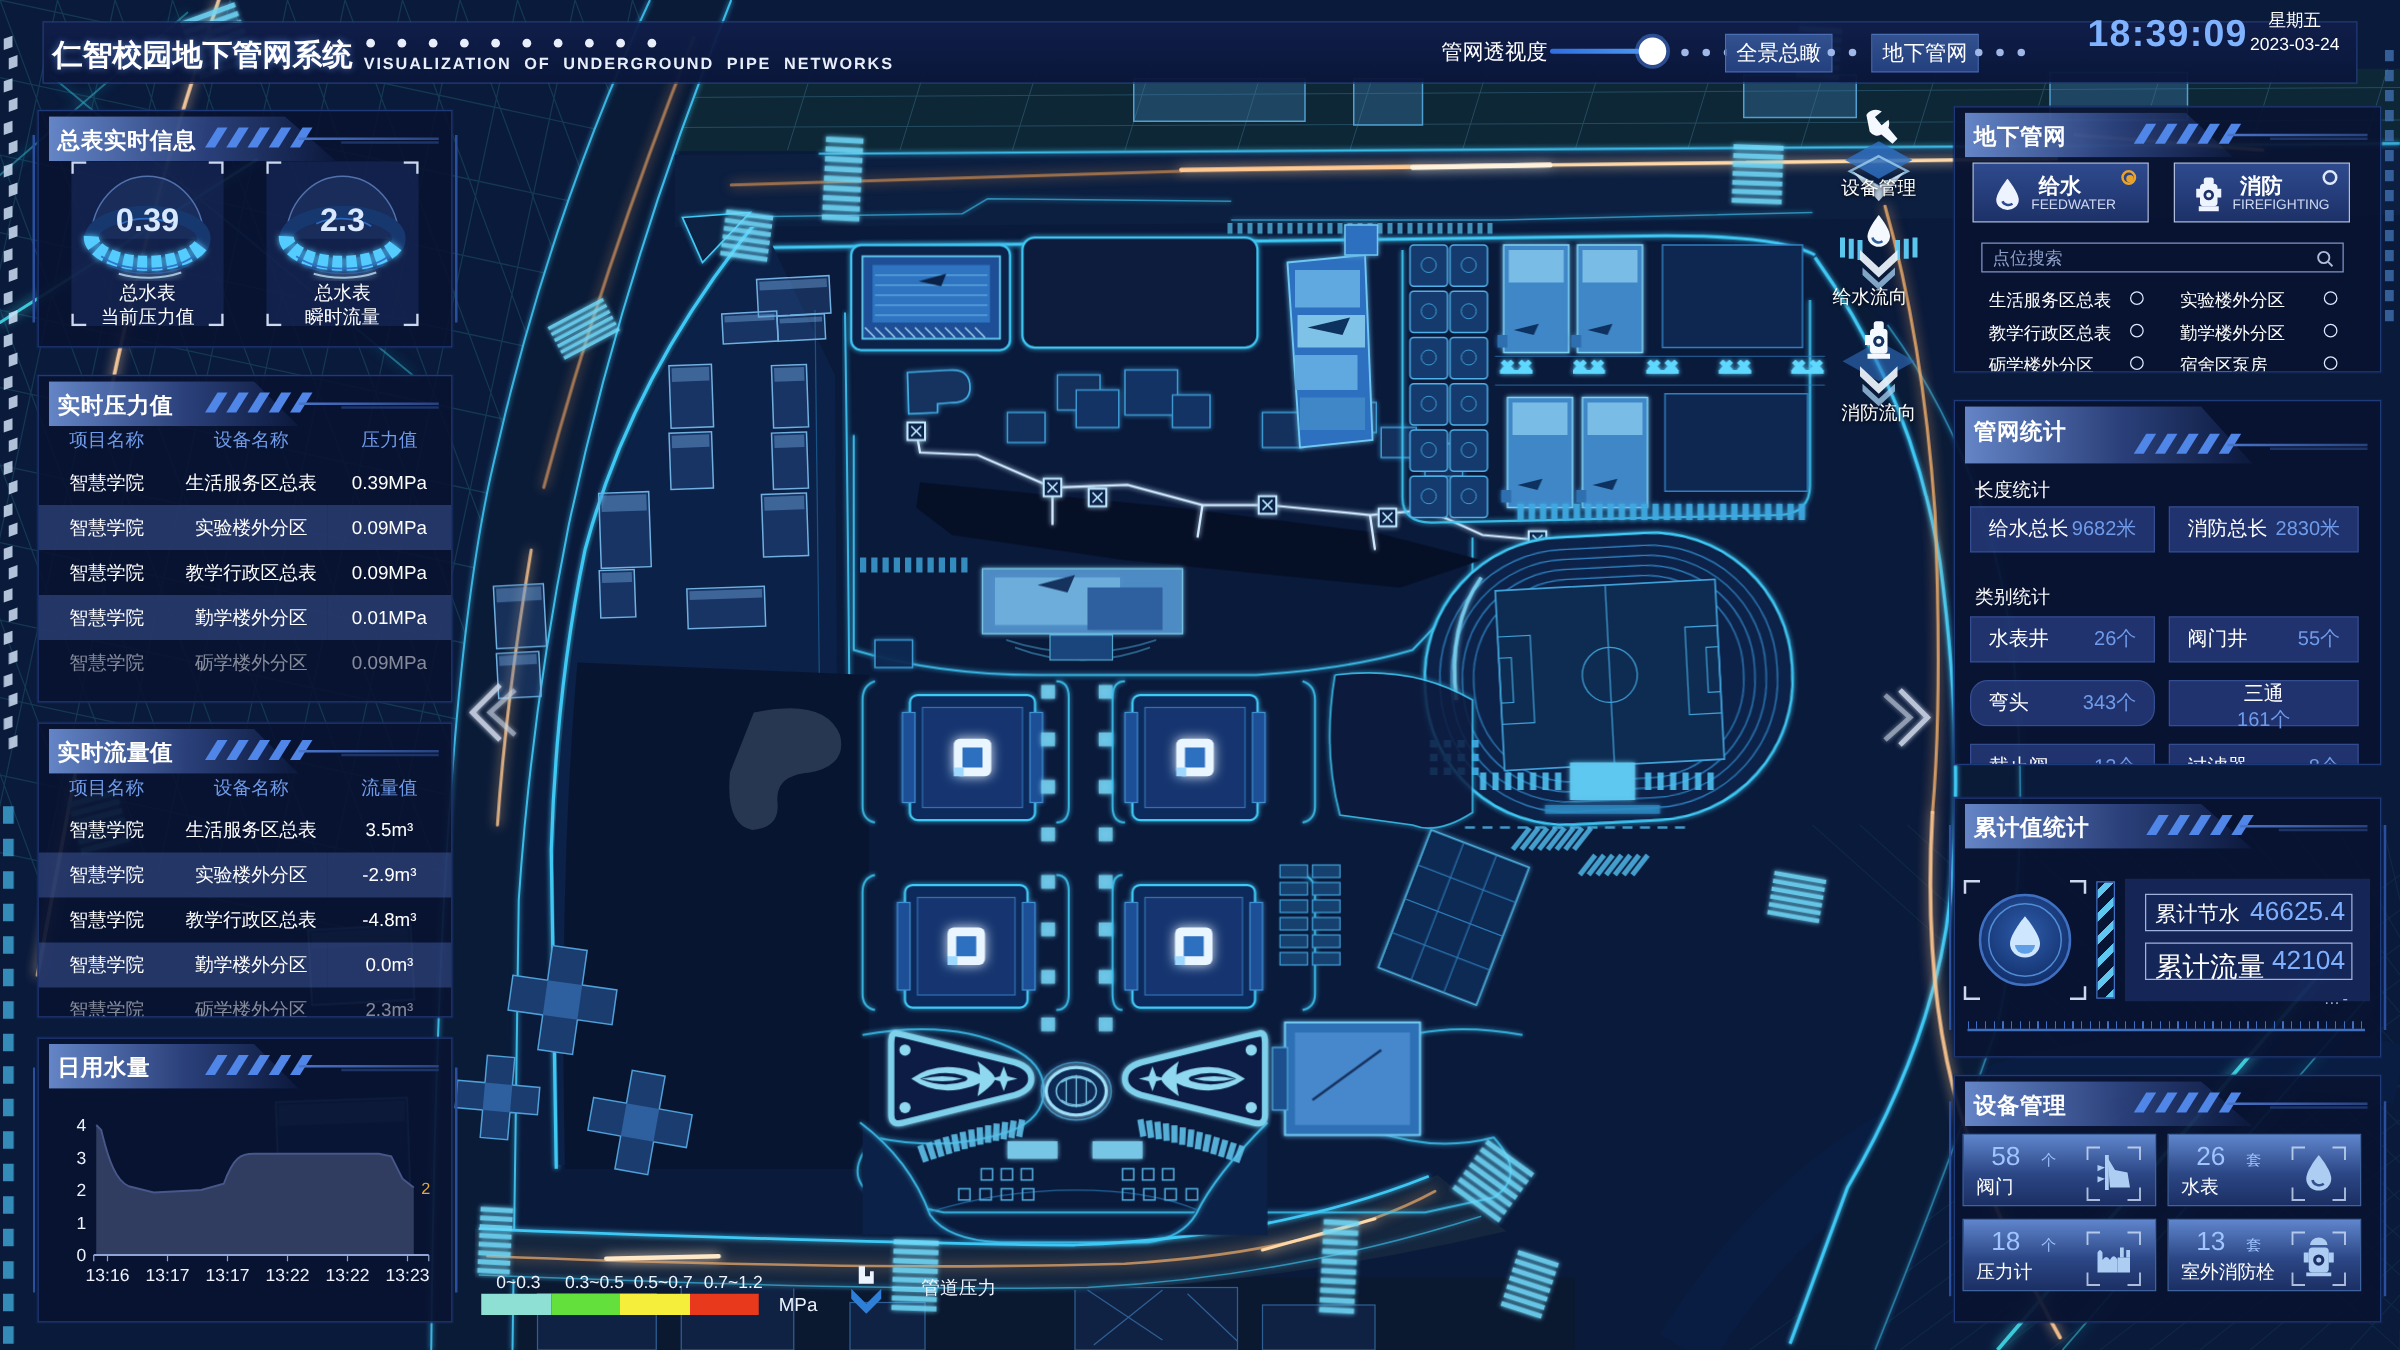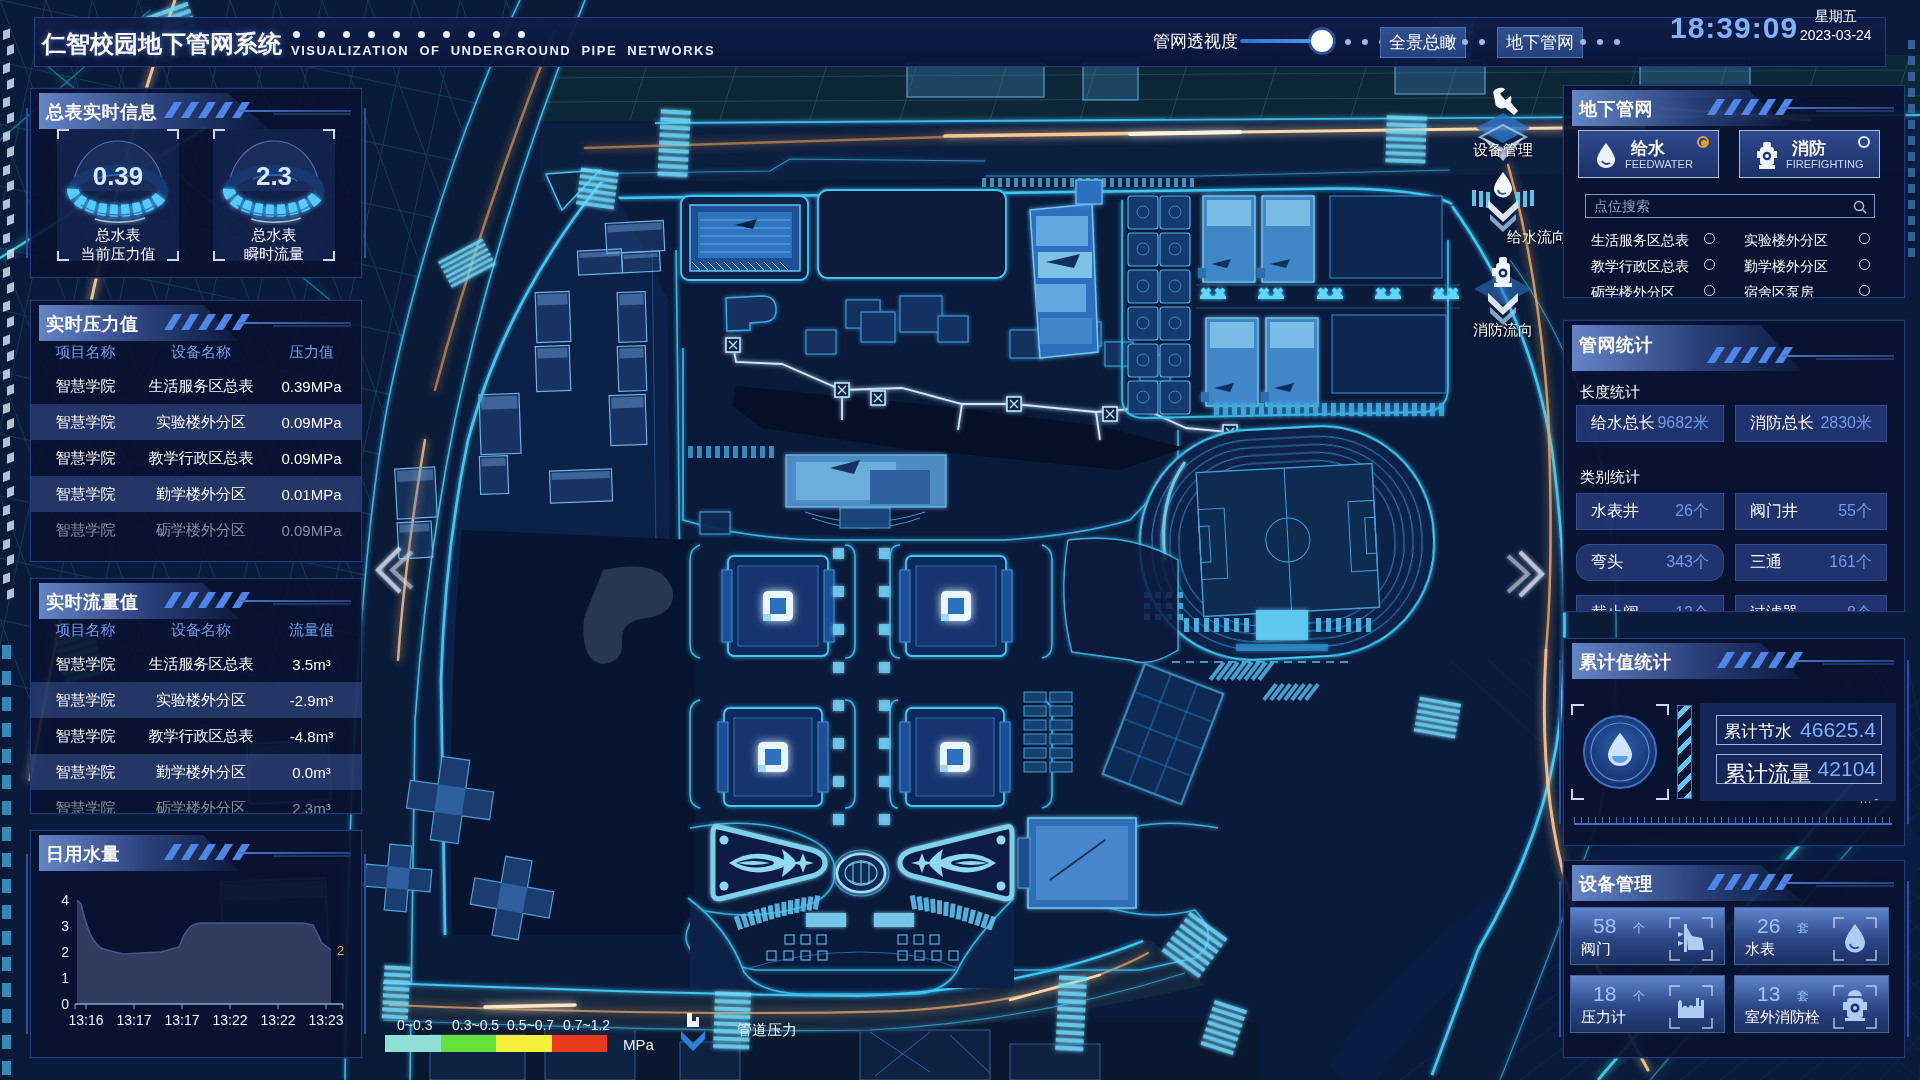--- a/index.html
+++ b/index.html
@@ -1283,21 +1283,21 @@
         <span>26个</span>
       </div>
     <div class="sbox" style="left:171px;top:172px;width:152px;">
         <b>阀门井</b>
         <span>55个</span>
       </div>
     <div class="sbox" style="left:12px;top:223px;width:148px;border-radius:14px;">
         <b>弯头</b>
         <span>343个</span>
       </div>
-    <div class="sbox" style="left:171px;top:223px;width:152px;">
+    <div class="sbox" style="left:171px;top:223px;width:152px;flex-direction:column;">
         <b>三通</b>
         <span>161个</span>
       </div>
     <div class="sbox" style="left:12px;top:274px;width:148px;">
         <b>截止阀</b>
         <span>12个</span>
       </div>
     <div class="sbox" style="left:171px;top:274px;width:152px;">
         <b>过滤器</b>
         <span>8个</span>
@@ -1440,21 +1440,21 @@
           <rect x="16" y="22" width="4" height="16"></rect>
           <rect x="46" y="22" width="4" height="16"></rect>
           <rect x="53" y="21" width="4" height="16"></rect>
           <rect x="60" y="20" width="4" height="16"></rect>
         </g>
   <path d="M33,2 C33,2 24,13 24,19 a9,8.5 0 0 0 18,0 C42,13 33,2 33,2 Z" fill="#f4f8ff"></path>
   <path d="M28,20 a5,4.5 0 0 0 8,3" stroke="#2e5f9e" stroke-width="2" fill="none"></path>
   <path d="M18,30 L33,44 L48,30 L48,38 L33,52 L18,38 Z" fill="#e8f0f8" opacity="0.95"></path>
   <path d="M20,44 L33,56 L46,44 L46,50 L33,62 L20,50 Z" fill="#9fc8e8" opacity="0.8"></path>
  </svg>
- <div class="abs" style="left:-4px;top:58px;width:74px;text-align:right;color:#fff;font-size:15px;text-shadow:0 1px 3px #000;margin-left:27px;">给水流向</div>
+ <div class="abs" style="left:-4px;top:58px;width:74px;text-align:left;color:#fff;font-size:15px;text-shadow:0 1px 3px #000;">给水流向</div>
 </div>
 
 <div class="abs" style="left:1470px;top:255px;width:66px;height:88px;z-index:5;">
  <svg width="66" height="88" viewBox="0 0 66 88">
   <path d="M33,18 L62,34 L33,50 L4,34 Z" fill="#2e6fc0" opacity="0.6"></path>
   <g fill="#f4f8ff">
           <rect x="26" y="8" width="14" height="20" rx="3"></rect>
           <rect x="29" y="2" width="8" height="7" rx="2"></rect>
           <rect x="22" y="13" width="4" height="8"></rect>
           <circle cx="33" cy="18" r="4.5" fill="#16335f"></circle>

